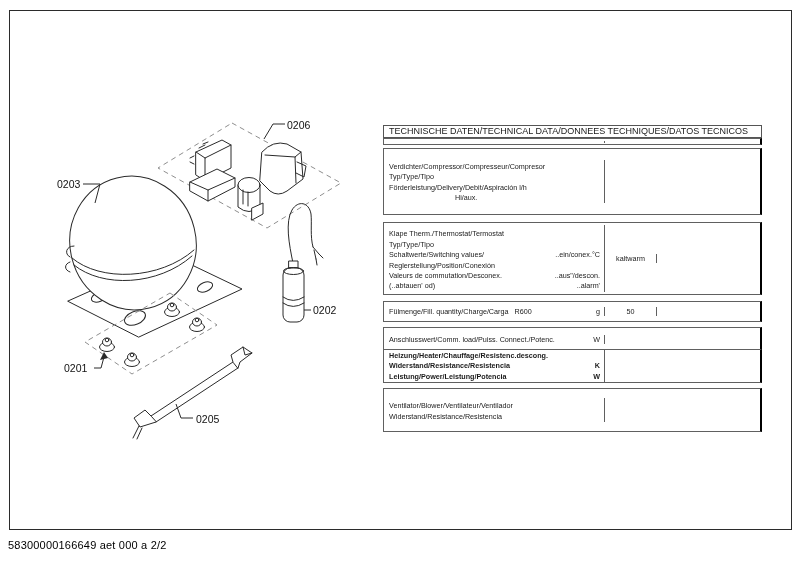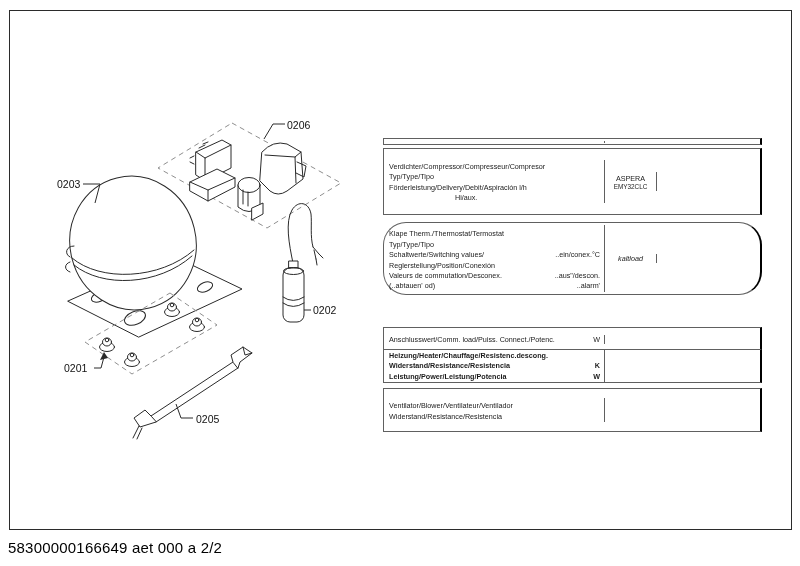--- a/index.html
+++ b/index.html
@@ -1,19 +1,19 @@
 <!DOCTYPE html>
 <html><head>
 <meta charset="utf-8">
 <style>
   html,body{margin:0;padding:0;background:#fff;}
   .page{position:relative;width:800px;height:566px;background:#ffffff;overflow:hidden;
         font-family:"Liberation Sans",sans-serif;color:#111;}
   .frame{position:absolute;left:9px;top:10px;width:781px;height:518px;border:1px solid #2b2b2b;}
-  .caption{position:absolute;left:8px;top:539px;font-size:15px;color:#000;letter-spacing:0.2px;}
+  .caption{position:absolute;left:8px;top:539px;font-size:11px;color:#000;letter-spacing:0.2px;}
 
   
   .diagram{position:absolute;left:0;top:0;width:800px;height:566px;}
   .diagram svg{display:block;}
   .outline{fill:#ffffff;stroke:#2a2a2a;stroke-width:1;stroke-linejoin:round;stroke-linecap:round;}
   .linework{fill:none;stroke:#2a2a2a;stroke-width:1;stroke-linejoin:round;stroke-linecap:round;}
   .dashed{fill:none;stroke:#8f8f8f;stroke-width:1;stroke-dasharray:5 4;}
   .leader{fill:none;stroke:#2a2a2a;stroke-width:1;}
   .plabel{font-size:10.5px;fill:#111;font-family:"Liberation Sans",sans-serif;}
 
@@ -25,25 +25,25 @@
         border:1px solid #606060;border-right:2px solid #000;background:#fff;}
   .c-desc{box-sizing:border-box;width:221px;border-right:1px solid #606060;padding:2px 4px 0 5px;}
   .c-v1{box-sizing:border-box;width:52px;border-right:1px solid #606060;text-align:center;}
   .c-v2{box-sizing:border-box;width:51px;border-right:2px solid #000;}
   .c-v3{box-sizing:border-box;flex:1;}
   .tline{display:flex;justify-content:space-between;line-height:10.4px;white-space:nowrap;}
   .tline .lu{flex-shrink:0;padding-left:3px;}
   .indent{margin-left:66px;}
   .v-brand{padding-top:2px;line-height:9px;}
   .v-model{font-size:6.4px;line-height:8px;}
-  .kw{display:flex;justify-content:center;align-items:center;height:100%;font-style:italic;}
+  .kw{display:flex;justify-content:center;align-items:center;height:100%;}
   .vcenter{display:flex;flex-direction:column;justify-content:center;}
   .t-empty{height:7px;top:13px;}
   .tb1{top:23px;height:67px;}
-  .tb2{top:97px;height:73px;padding-top:0;border-radius:23px;}
+  .tb2{top:97px;height:73px;padding-top:0;}
   .tb2 .c-desc{padding-top:4px;}
   .tb3{top:176px;height:21px;}
   .tb4{top:202px;height:24px;}
   .tb5{top:224px;height:34px;font-weight:bold;}
   .tb5 .c-desc{padding-top:1px;}
   .tb6{top:263px;height:44px;}
   .tb6 .c-desc{padding-top:3px;}
   .single .c-desc{display:flex;flex-direction:column;justify-content:center;padding-top:0;}
   .single .tline{line-height:normal;}
 </style>
@@ -142,20 +142,21 @@
 
       <text class="plabel" x="57" y="188">0203</text>
       <text class="plabel" x="287" y="129">0206</text>
       <text class="plabel" x="313" y="314">0202</text>
       <text class="plabel" x="64" y="372">0201</text>
       <text class="plabel" x="196" y="423">0205</text>
     </svg>
   </div>
 
   <div class="twrap">
+    <div class="thead">TECHNISCHE DATEN/TECHNICAL DATA/DONNEES TECHNIQUES/DATOS TECNICOS</div>
 
     <div class="trow t-empty">
       <div class="c-desc"></div>
       <div class="c-v1"></div>
       <div class="c-v2"></div>
       <div class="c-v3"></div>
     </div>
 
     <div class="trow tb1">
       <div class="c-desc">
@@ -164,24 +165,20 @@
           </div>
         <div class="tline">
             <span class="lt">Typ/Type/Tipo</span>
           </div>
         <div class="tline">
             <span class="lt">Förderleistung/Delivery/Debit/Aspiración l/h</span>
           </div>
         <div class="tline">
             <span class="lt indent">Hi/aux.</span>
           </div>
-      </div>
-      <div class="c-v1">
-        <div class="v-brand">ASPERA</div>
-        <div class="v-model">EMY32CLC</div>
       </div>
       <div class="c-v2"></div>
       <div class="c-v3"></div>
     </div>
 
     <div class="trow tb2">
       <div class="c-desc">
         <div class="tline">
             <span class="lt">Klape Therm./Thermostat/Termostat</span>
           </div>
@@ -200,27 +197,40 @@
             <span class="lu">..aus"/descon.</span>
           </div>
         <div class="tline">
             <span class="lt">(..abtauen' od)</span>
             <span class="lu">..alarm'</span>
           </div>
       </div>
       <div class="c-v1">
         <div class="kw">
           <span>kalt</span>
-          <span>load</span>
+          <span>warm</span>
         </div>
       </div>
       <div class="c-v2"></div>
       <div class="c-v3"></div>
     </div>
 
+    <div class="trow tb3 single">
+      <div class="c-desc">
+        <div class="tline">
+            <span class="lt">Fülmenge/Fill. quantity/Charge/Carga&nbsp;&nbsp;&nbsp;R600</span>
+            <span class="lu">g</span>
+          </div>
+      </div>
+      <div class="c-v1 vcenter">
+        <div>50</div>
+      </div>
+      <div class="c-v2"></div>
+      <div class="c-v3"></div>
+    </div>
 
     <div class="trow tb4 single">
       <div class="c-desc">
         <div class="tline">
             <span class="lt">Anschlusswert/Comm. load/Puiss. Connect./Potenc.</span>
             <span class="lu">W</span>
           </div>
       </div>
       <div class="c-v1"></div>
       <div class="c-v2"></div>

